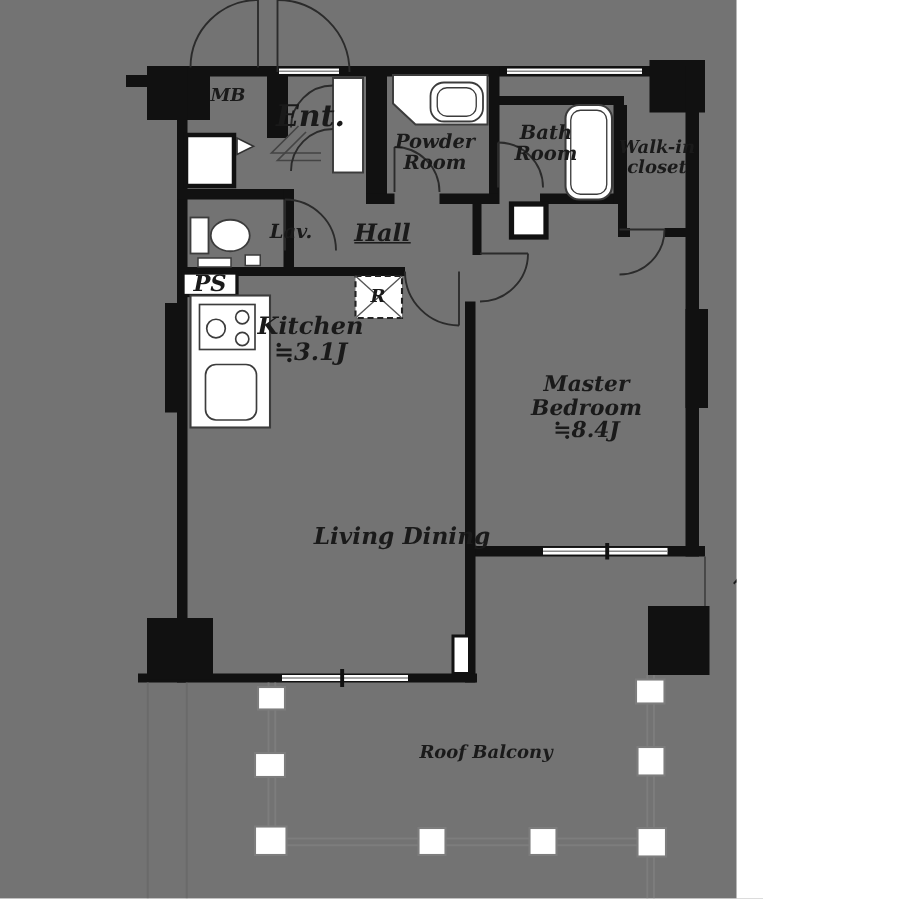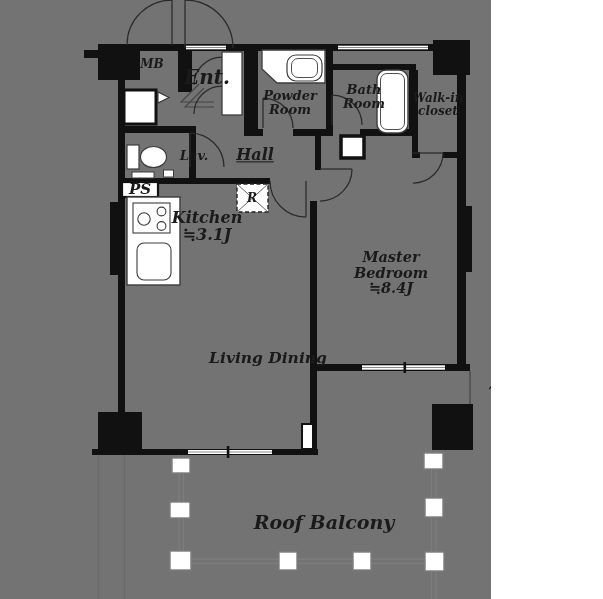--- a/index.html
+++ b/index.html
@@ -19,21 +19,21 @@
   .lbl-powder{left:290px;top:103px;font-size:13px;}
   .lbl-bath{left:364px;top:97px;font-size:13px;text-align:center;}
   .lbl-wic{left:438px;top:105px;font-size:12px;}
   .lbl-lav{left:194px;top:156px;font-size:13px;}
   .lbl-ps{left:140px;top:189px;font-size:15px;}
   .lbl-hall{left:255px;top:155px;font-size:16px;text-decoration:underline;}
   .lbl-r{left:252px;top:198px;font-size:12px;}
   .lbl-kitchen{left:207px;top:226px;font-size:16px;text-align:center;}
   .lbl-living{left:224px;top:358px;font-size:15.5px;margin-left:44px;}
   .lbl-bedroom{left:391px;top:272px;font-size:14.5px;}
-  .lbl-balcony{left:324px;top:522px;font-size:19px;}
+  .lbl-balcony{left:324px;top:502px;font-size:12px;}
   .lbl-north{left:500px;top:389px;font-size:21px;transform:translate(-50%,-50%) rotate(-48deg);}
 </style>
 </head>
 <body>
 
 <div id="stage">
 
   <svg id="plan-svg" width="603" height="599" viewBox="0 0 603 599">
 
     <g fill="#111111" stroke="none">

